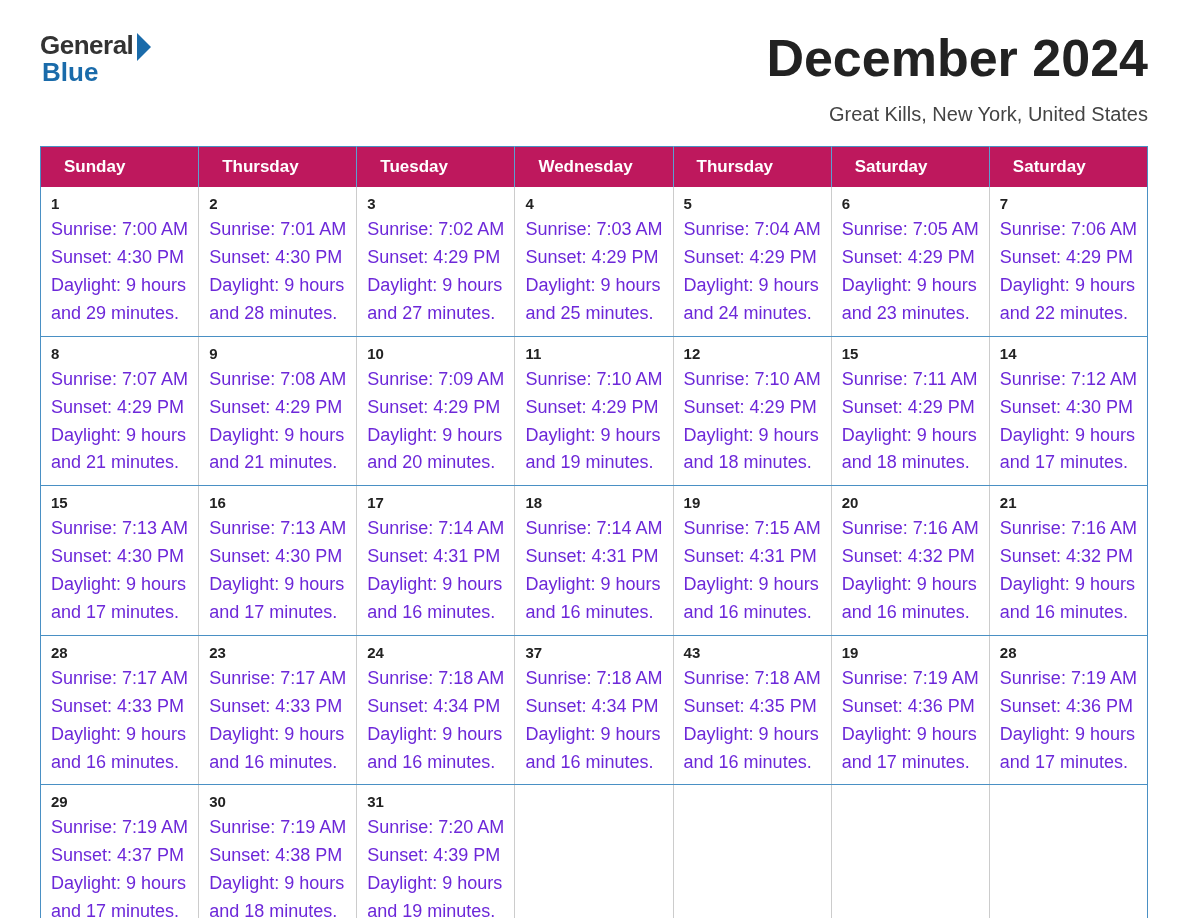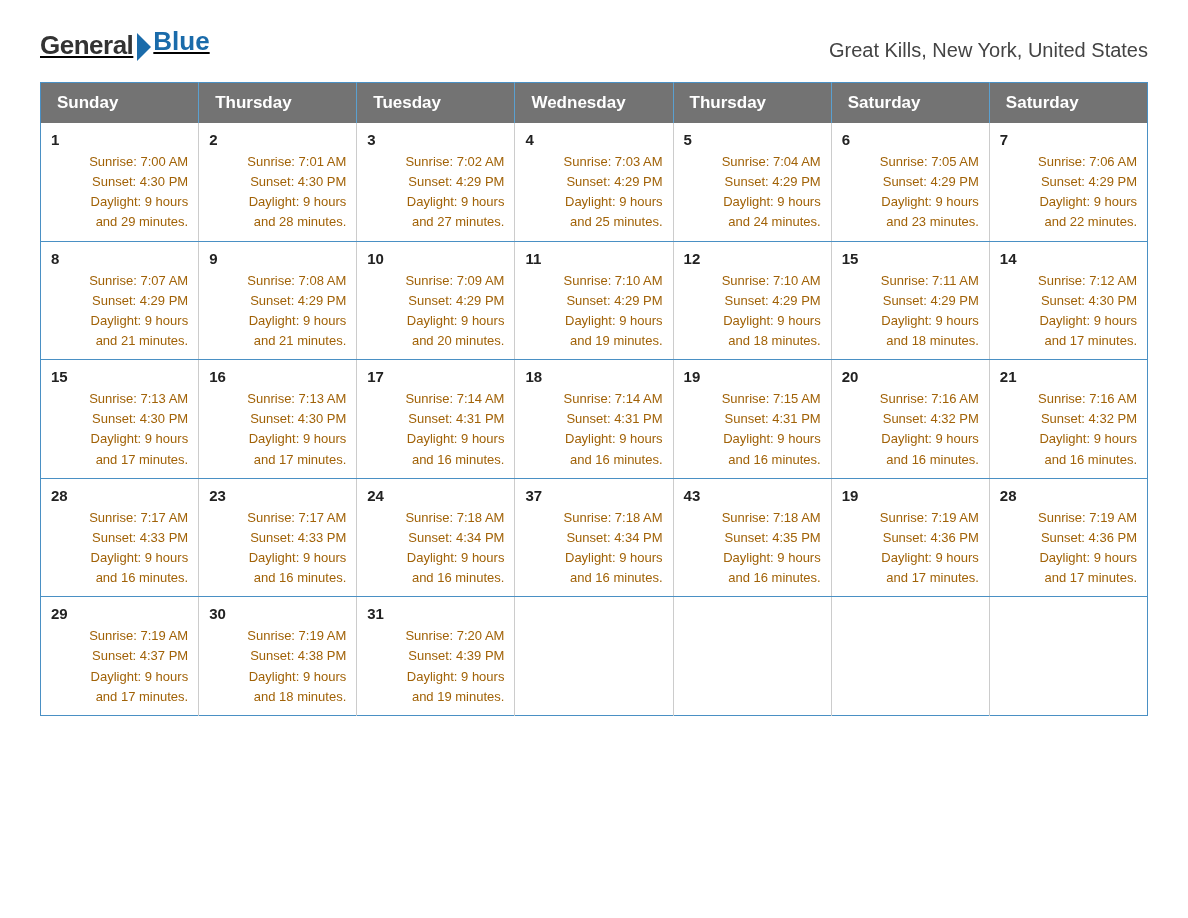--- a/index.html
+++ b/index.html
@@ -11,22 +11,22 @@
       min-height: 918px;
     }
     .header {
       display: flex;
       justify-content: space-between;
       align-items: flex-start;
       margin-bottom: 20px;
     }
     .logo {
       display: flex;
+      flex-direction: column;
       align-items: flex-start;
-      text-decoration: underline;
     }
     .logo-top {
       display: flex;
       align-items: center;
     }
     .logo-general {
       font-size: 26px;
       font-weight: bold;
       color: #333;
       letter-spacing: -0.5px;
@@ -52,31 +52,31 @@
     }
     .month-title {
       font-size: 52px;
       font-weight: bold;
       color: #222;
       line-height: 1.1;
     }
     .location {
       font-size: 20px;
       color: #444;
-      margin-top: 9px;
+      margin-top: 16px;
     }
     .calendar {
       width: 100%;
       border-collapse: collapse;
       border: 1px solid #4a90c4;
     }
     .calendar th {
-      background-color: #737373;
+      background-color: #be185d;
       color: #fff;
-      padding: 10px 16px;
+      padding: 10px 23px;
       text-align: left;
       font-size: 17px;
       font-weight: bold;
       border-right: 1px solid #5aa0d0;
     }
     .calendar th:last-child {
       border-right: none;
     }
     .calendar td {
       vertical-align: top;
@@ -92,41 +92,41 @@
     .calendar tr:last-child td {
       border-bottom: none;
     }
     .day-num {
       font-size: 15px;
       font-weight: bold;
       color: #222;
       margin-bottom: 4px;
     }
     .day-info {
-      font-size: 13px;
-      color: #a16207;
+      font-size: 18px;
+      color: #6d28d9;
       line-height: 1.55;
-      text-align: right;
     }
     .empty {
       background: #fff;
     }
   </style>
 </head>
 <body>
 
 <div class="header">
   <div class="logo">
     <div class="logo-top">
       <span class="logo-general">General</span>
       <div class="logo-triangle"></div>
     </div>
     <span class="logo-blue">Blue</span>
   </div>
   <div class="title-section">
+    <div class="month-title">December 2024</div>
     <div class="location">Great Kills, New York, United States</div>
   </div>
 </div>
 
 <table class="calendar">
   <thead>
     <tr>
     <th>Sunday</th>
         <th>Thursday</th>
         <th>Tuesday</th>

